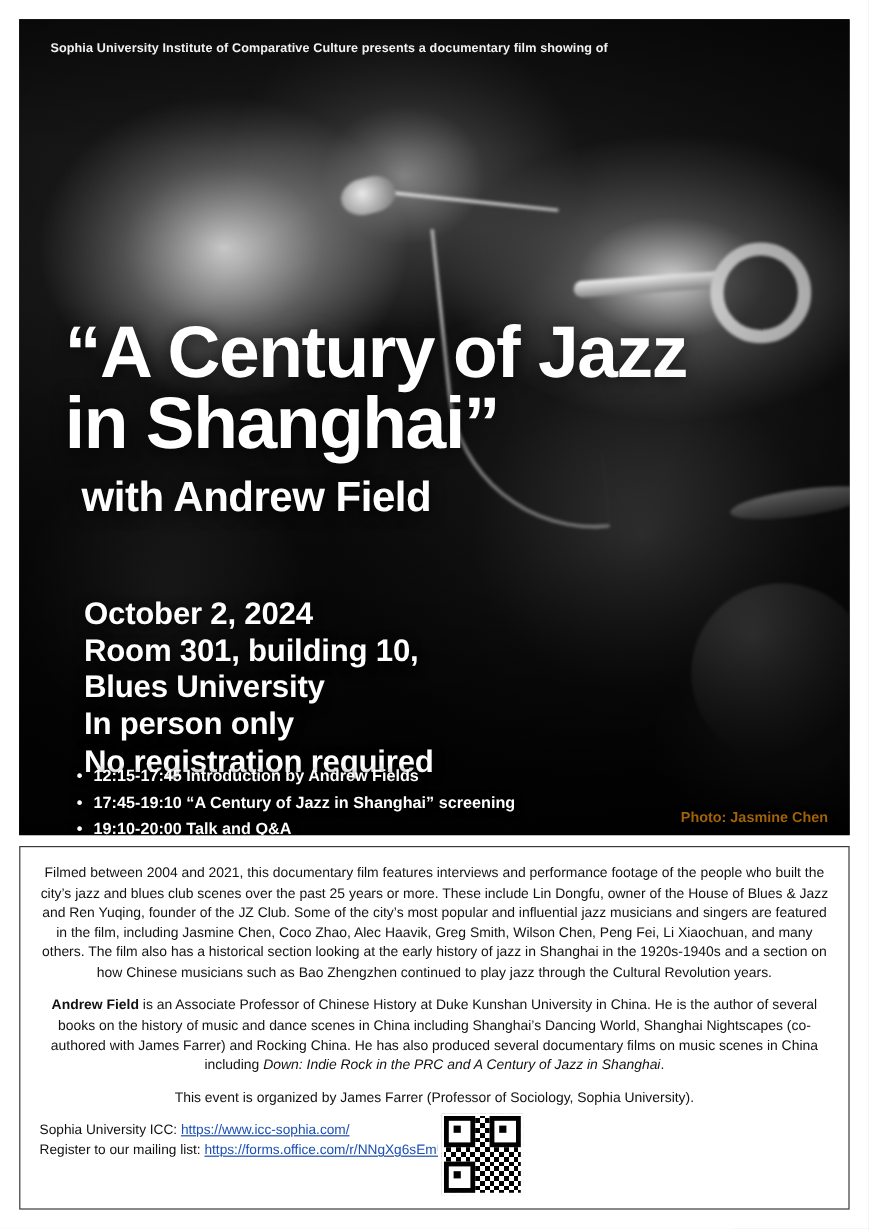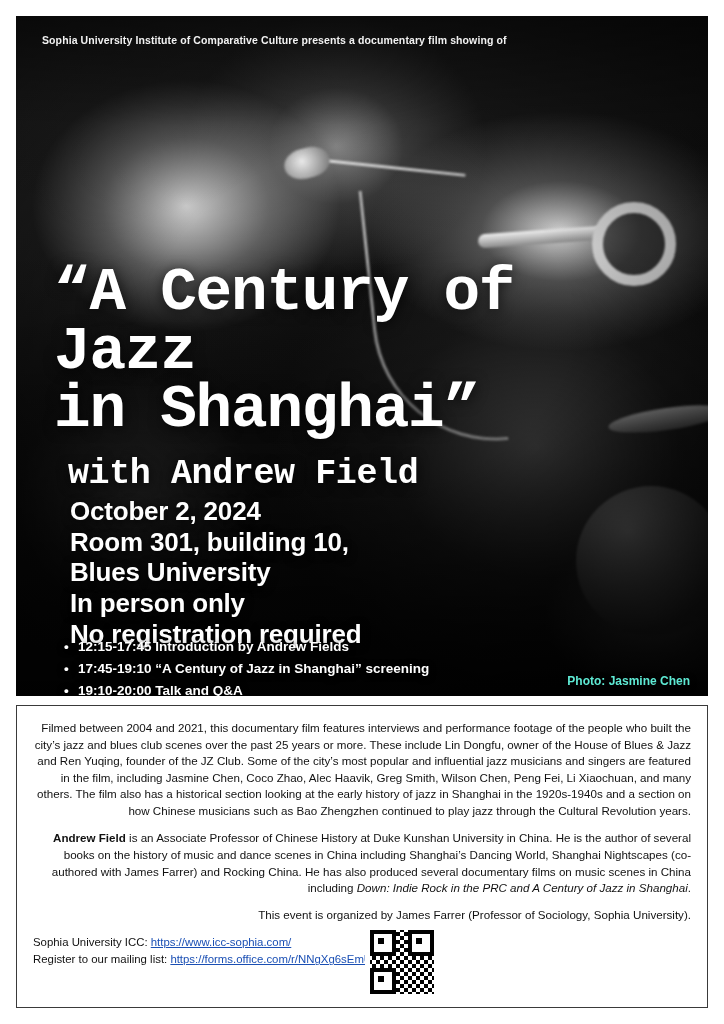--- a/index.html
+++ b/index.html
@@ -116,21 +116,20 @@
     font-size: 10.5px;
     font-weight: 700;
     letter-spacing: 0.1px;
   }
 
   .title-block {
     position: absolute;
     left: 38px;
     top: 248px;
     right: 20px;
-    font-family: Liberation Mono, monospace;
   }
   .title-main {
     color: #ffffff;
     font-size: 61px;
     line-height: 0.96;
     font-weight: 700;
     letter-spacing: -1.2px;
     margin: 0;
     text-shadow: 0 2px 14px rgba(0,0,0,0.75);
     white-space: pre-line;
@@ -179,21 +178,21 @@
     content: "•";
     position: absolute;
     left: 0;
     top: 0;
   }
 
   .photo-credit {
     position: absolute;
     right: 18px;
     bottom: 8px;
-    color: #5eead4;
+    color: #a16207;
     font-size: 12px;
     font-weight: 700;
     text-shadow: 0 1px 6px rgba(0,0,0,0.9);
   }
 
   
   .panel {
     position: relative;
     margin-top: 9px;
     width: 692px;
@@ -201,21 +200,21 @@
     border: 1px solid #3a3a3a;
     box-sizing: border-box;
     background: #ffffff;
     padding: 14px 16px 10px 16px;
   }
   .para {
     font-size: 11.6px;
     line-height: 1.43;
     color: #111111;
     margin: 0 0 11px 0;
-    text-align: right;
+    text-align: center;
   }
   .para.tight { margin-bottom: 10px; }
   .bold { font-weight: 700; }
   .ital { font-style: italic; }
 
   .links {
     margin-top: 10px;
     font-size: 11.4px;
     color: #111111;
     line-height: 1.5;

